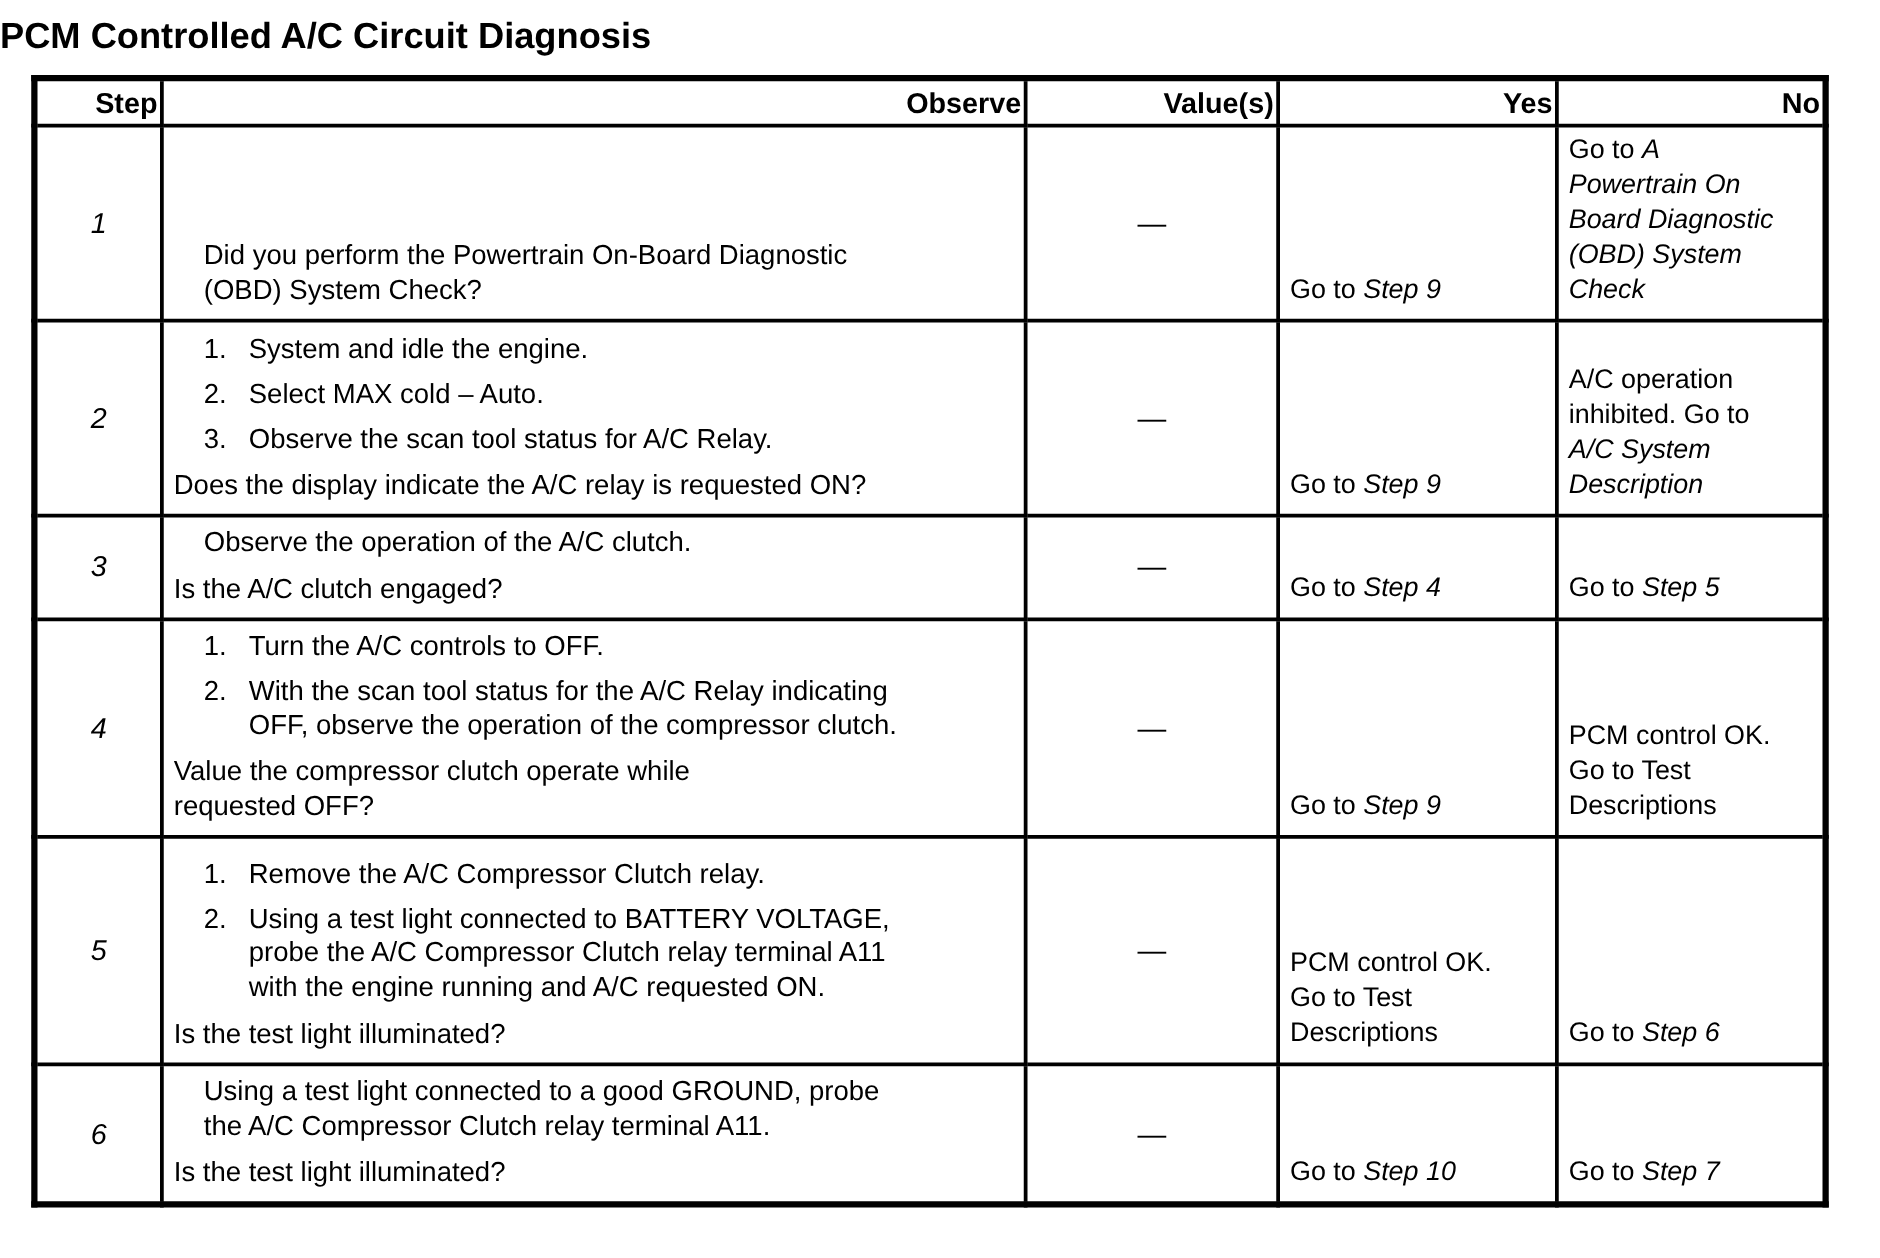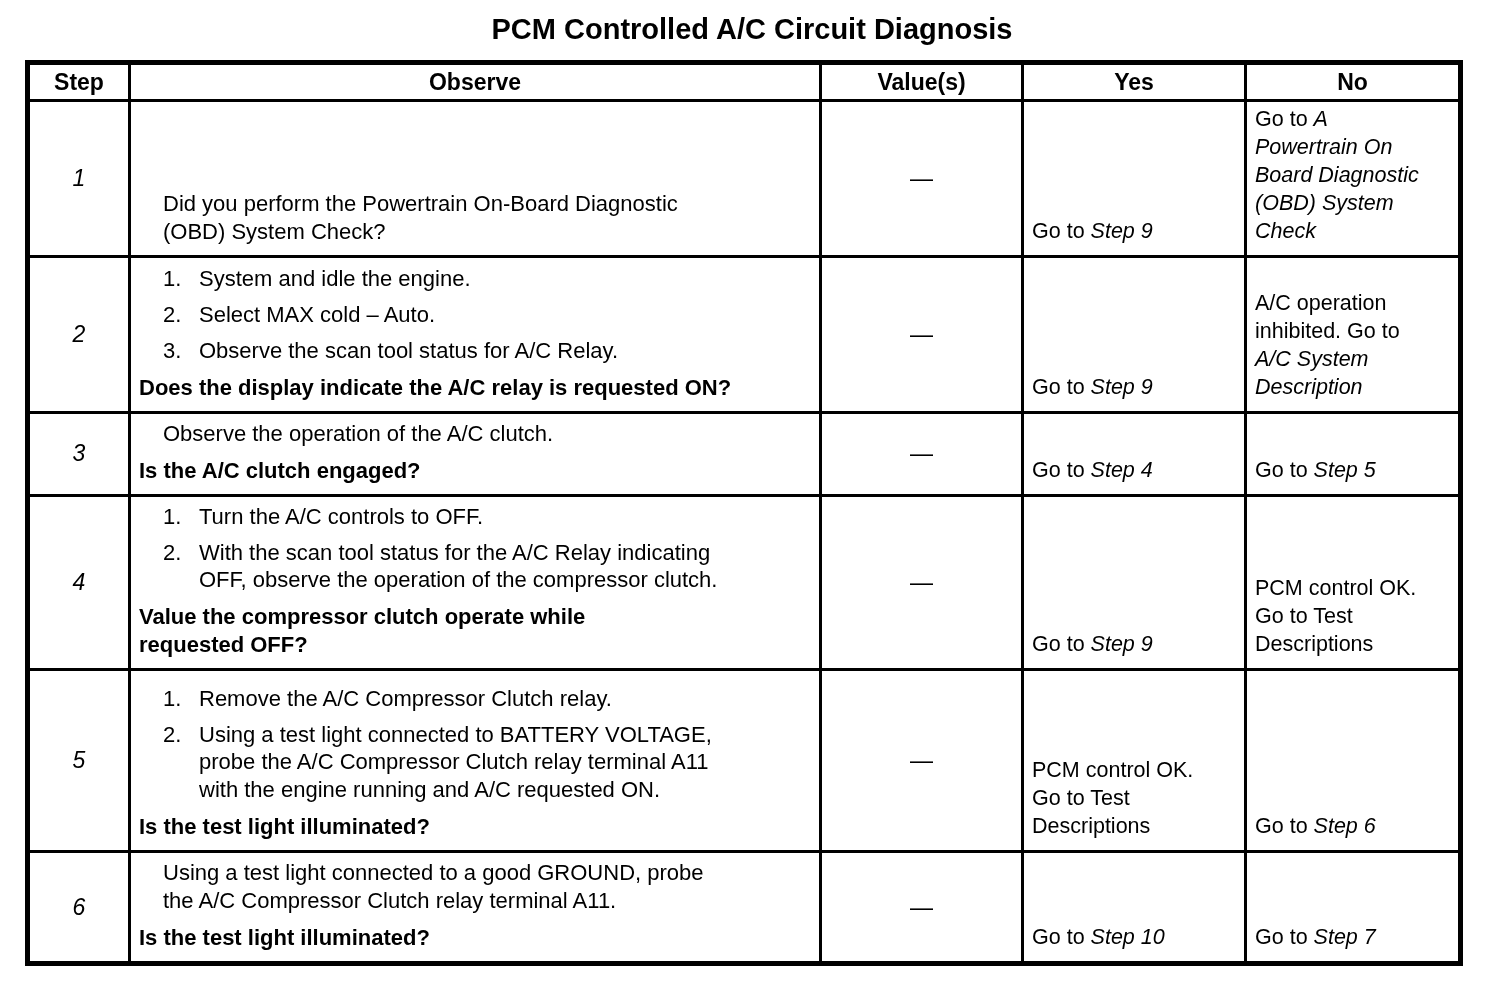--- a/index.html
+++ b/index.html
@@ -1,29 +1,29 @@
 <!DOCTYPE html>
 <html><head>
 <meta charset="utf-8">
 <style>
   * { box-sizing: border-box; }
   html, body { margin: 0; padding: 0; background: #fff; }
   body { font-family: "Liberation Sans", sans-serif; color: #000; }
   .page { position: relative; width: 1504px; height: 1006px; background: #fff; overflow: hidden; }
-  .title { position: absolute; top: 13px; left: 0; width: 100%; text-align: center;
+  .title { position: absolute; top: 13px; left: 0; width: 100%; 
            font-size: 29px; font-weight: bold; }
   table.diag { position: absolute; top: 60px; left: 25px; width: 1433px;
                border-collapse: collapse; table-layout: fixed;
                border: 5px solid #000; }
   th, td { border: 3px solid #000; overflow: hidden; }
-  th { font-size: 23px; font-weight: bold; text-align: center; vertical-align: middle; padding: 2px; }
+  th { font-size: 23px; font-weight: bold; text-align: right; vertical-align: middle; padding: 2px; }
   td.step { text-align: center; vertical-align: middle; font-size: 23px; font-style: italic; }
   td.action { vertical-align: bottom; padding: 6px 10px 9px 8px; font-size: 22px; line-height: 1.27; }
   .a-text { white-space: pre-line; margin-left: 24px; }
-  .a-q { white-space: pre-line; margin-top: 9px; font-weight: bold; }
+  .a-q { white-space: pre-line; margin-top: 9px; }
   .a-list .li { display: flex; margin: 0 0 8px 24px; }
   .a-list .num { width: 36px; flex: none; }
   .a-list .li-t { white-space: pre-line; }
   td.value { text-align: center; vertical-align: middle; font-size: 23px; }
   td.yn { text-align: left; vertical-align: bottom; padding: 4px 8px 9px; font-size: 21.5px; line-height: 1.3; }
   .seg { white-space: pre-line; }
   .it { font-style: italic; }
 </style>
 </head>
 <body>

